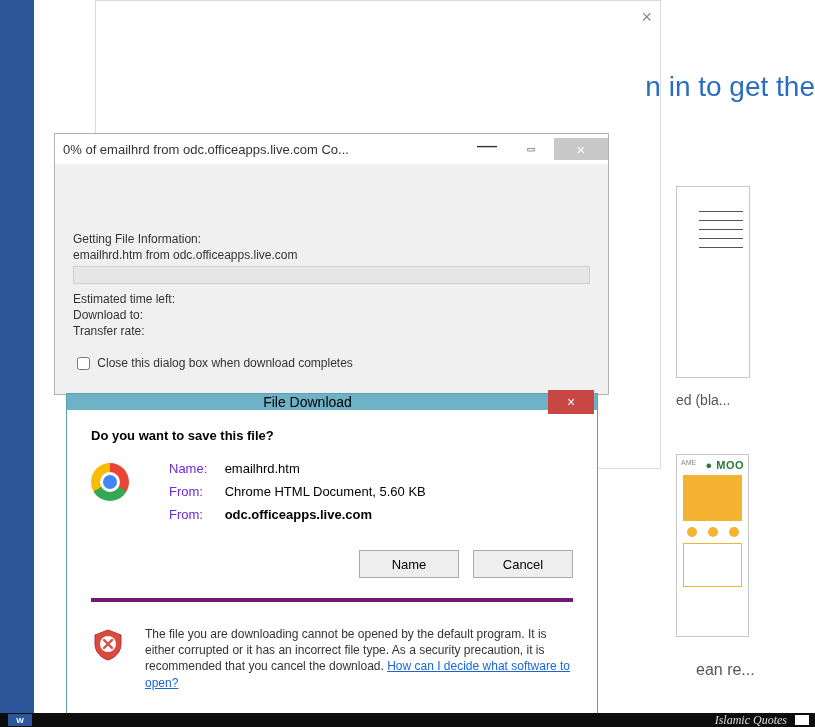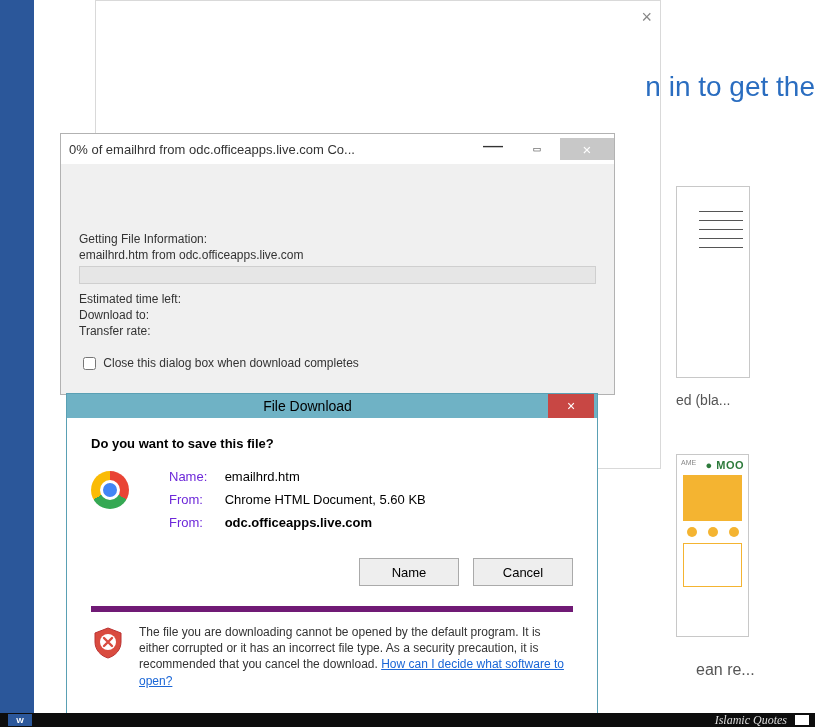--- a/index.html
+++ b/index.html
@@ -16,50 +16,50 @@
   .thumb1 .lines div{height:0;border-top:1px solid #555;margin-bottom:8px;}
   .thumb1-caption{position:absolute;left:676px;top:392px;font-size:14px;color:#555;}
   .thumb2{position:absolute;left:676px;top:454px;width:73px;height:183px;background:#fff;border:1px solid #c8c8c8;padding:4px;box-sizing:border-box;}
   .thumb2 .moo{text-align:left;color:#2d7a3b;font-size:11px;font-weight:bold;letter-spacing:.5px;}
   .thumb2 .block-yellow{background:#f4b431;margin:4px 2px;height:46px;}
   .thumb2 .dots{display:flex;justify-content:space-around;margin:6px 0;}
   .thumb2 .dots span{width:10px;height:10px;border-radius:50%;background:#f4b431;}
   .thumb2 .block-orange{border:1px solid #f4b431;margin:2px;height:42px;}
   .thumb2-caption{position:absolute;left:696px;top:661px;font-size:16px;color:#555;}
   
-  .progress-win{position:absolute;left:60px;top:133px;width:553px;height:260px;background:#f0f0f0;border:1px solid #b2b2b2;}
+  .progress-win{position:absolute;left:54px;top:133px;width:553px;height:260px;background:#f0f0f0;border:1px solid #b2b2b2;}
   .progress-title{display:flex;align-items:center;height:30px;background:#fff;}
   .progress-title .t-text{flex:1;padding-left:8px;font-size:13px;color:#333;white-space:nowrap;overflow:hidden;text-overflow:ellipsis;}
   .tb-btn{width:42px;height:22px;display:flex;align-items:center;justify-content:center;color:#333;margin-left:2px;}
   .tb-btn.min{font-size:20px;line-height:8px;padding-bottom:8px;}
   .tb-btn.max{font-size:9px;}
   .tb-btn.close{background:#c8c8c8;color:#fff;font-size:15px;width:54px;}
   .pw-body{padding:14px 18px 8px 18px;font-size:12px;color:#333;}
   .pw-line{margin:2px 0;}
   .pw-bar{height:16px;background:#e6e6e6;border:1px solid #cfcfcf;margin:4px 0 8px 0;}
   .pw-check{margin-top:16px;}
   .pw-check input{vertical-align:middle;margin-right:4px;}
   
   .fd-win{position:absolute;left:66px;top:393px;width:530px;height:334px;background:#fff;border:1px solid #5aa0b4;}
-  .fd-title{height:24px;background:#6fb2c5;display:flex;align-items:center;}
+  .fd-title{height:16px;background:#6fb2c5;display:flex;align-items:center;}
   .fd-title .t-text{flex:1;text-align:center;font-size:14px;color:#000;}
   .fd-title .close{width:46px;height:24px;background:#c84744;color:#fff;display:flex;align-items:center;justify-content:center;margin-right:3px;font-size:14px;}
   .fd-body{padding:18px 24px 0 24px;}
   .fd-q{font-weight:bold;font-size:13px;margin-bottom:18px;}
   .fd-row{display:flex;align-items:flex-start;}
   .chrome-icon{width:38px;height:38px;border-radius:50%;background:conic-gradient(#e94435 0 120deg,#35a853 120deg 240deg,#fabb05 240deg 360deg);position:relative;margin-right:40px;margin-top:2px;flex:0 0 38px;}
   .chrome-icon::after{content:"";position:absolute;left:9px;top:9px;width:20px;height:20px;border-radius:50%;background:#4285f4;border:3px solid #fff;box-sizing:border-box;}
   .fd-fields{font-size:13px;}
   .fd-fields div{margin-bottom:8px;}
   .fd-fields .lbl{display:inline-block;width:52px;color:#6d28d9;}
   .fd-fields .val{display:inline-block;}
   .fd-fields .bold{font-weight:bold;}
   .fd-btns{display:flex;justify-content:flex-end;gap:14px;margin:20px 0 20px 0;}
   .fd-btns button{width:100px;height:28px;background:#eee;border:1px solid #aaa;font-size:13px;}
-  .fd-warn{border-top:6px solid #701a75;padding-top:12px;display:flex;gap:14px;}
+  .fd-warn{border-top:4px solid #701a75;padding-top:24px;display:flex;gap:20px;}
   .shield{width:34px;height:34px;flex:0 0 34px;position:relative;margin-top:2px;}
   .shield svg{width:34px;height:34px;}
   .fd-warn-text{font-size:12px;color:#333;line-height:1.35;}
   .fd-warn-text a{color:#1a66d6;text-decoration:underline;}
   
   .taskbar{position:absolute;left:0;bottom:0;width:815px;height:14px;background:#0d0d0d;display:flex;align-items:center;}
   .taskbar .tb-item{margin-left:8px;color:#fff;font-size:9px;}
   .task-word{width:24px;height:12px;background:#2b579a;display:flex;align-items:center;justify-content:center;font-size:8px;color:#fff;font-weight:bold;}
   .taskbar .right{margin-left:auto;display:flex;align-items:center;gap:8px;padding-right:6px;font-family:Georgia,serif;font-style:italic;color:#ddd;}
   .taskbar .tiny-box{width:14px;height:10px;background:#fff;}

